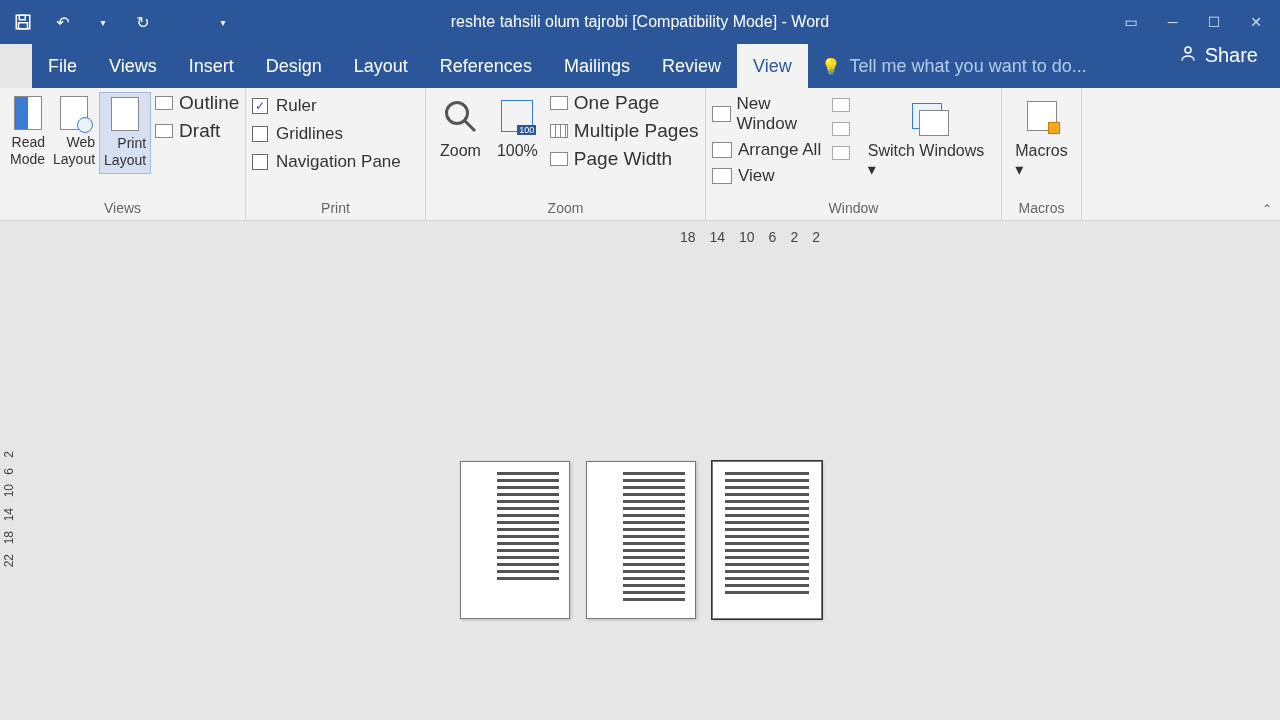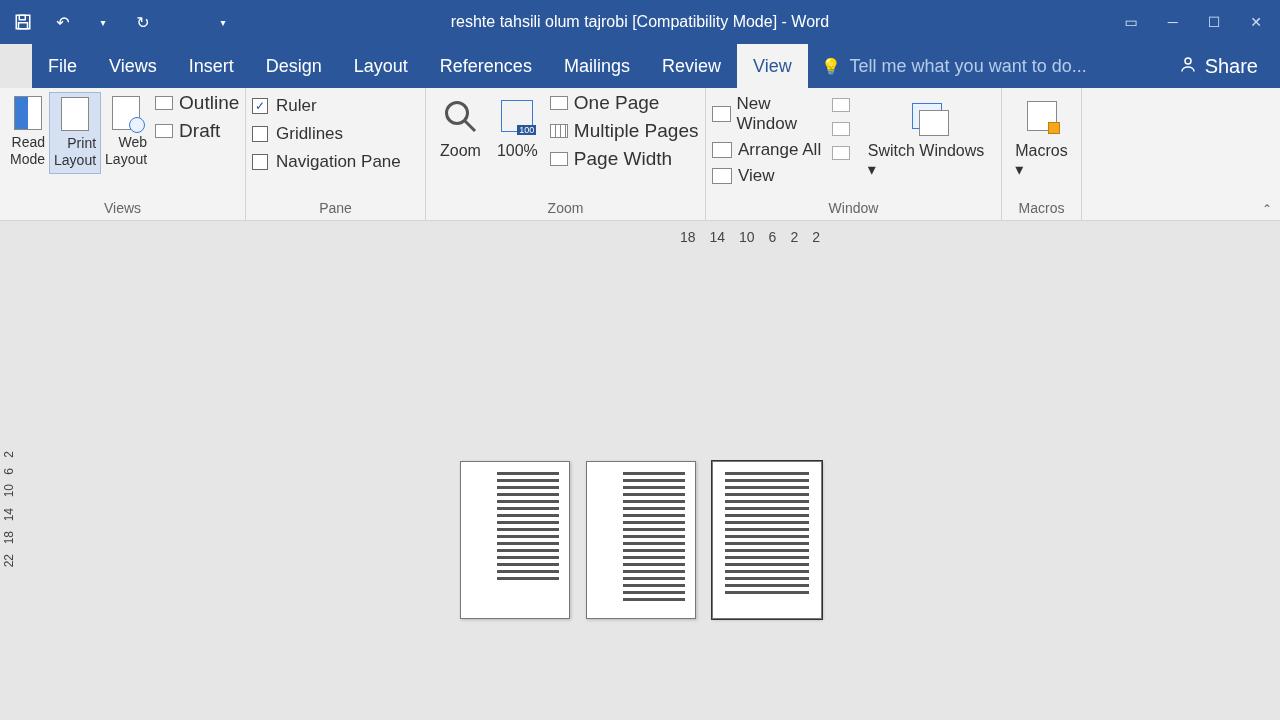--- a/index.html
+++ b/index.html
@@ -12,21 +12,21 @@
   .title-text { position: absolute; left: 50%; transform: translateX(-50%); font-size: 16px; color: #fff; white-space: nowrap; }
   .win-controls { position: absolute; right: 0; display: flex; gap: 30px; padding-right: 18px; }
   .win-btn { color: #cfe0f5; font-size: 14px; }
 
   
   .tabs { height: 44px; background: #2b579a; display: flex; align-items: stretch; margin-left: 32px; }
   .tab { display: flex; align-items: center; padding: 0 16px; color: #fff; font-size: 18px; cursor: pointer; }
   .tab.active { background: #f3f3f3; color: #2b579a; }
   .tellme { flex: 1; display: flex; align-items: center; gap: 8px; padding: 0 14px; color: #b6cbe8; font-size: 18px; }
   .tellme .bulb { font-size: 16px; }
-  .share { display: flex; align-items: center; gap: 8px; padding: 0 22px; color: #fff; font-size: 20px; }
+  .share { display: flex; align-items: flex-start; gap: 8px; padding: 0 22px; color: #fff; font-size: 20px; }
 
   
   .ribbon { height: 133px; background: #f3f3f3; border-bottom: 1px solid #d4d4d4; display: flex; position: relative; }
   .group { display: flex; flex-direction: column; align-items: stretch; border-right: 1px solid #d4d4d4; }
   .group-body { flex: 1; display: flex; align-items: flex-start; padding: 4px 6px 0 6px; }
   .group-label { text-align: center; font-size: 14px; color: #666; padding: 2px 0 4px 0; }
 
   
   .view-btn { display: flex; flex-direction: column; align-items: center; justify-content: flex-start; padding: 4px 4px; font-size: 14px; color: #333; cursor: pointer; }
   .view-btn.active { background: #d5e1f2; border: 1px solid #a3b9d8; }
@@ -121,27 +121,27 @@
 </div>
 
 <div class="ribbon">
 
   <div class="group" style="width:246px">
     <div class="group-body">
       <div class="view-btn">
         <div class="view-icon" style="background:linear-gradient(to right,#3a7bd5 50%,#fff 50%)"></div>
         <div class="vlabel"><span>Read Mode</span></div>
       </div>
+      <div class="view-btn web">
+        <div class="view-icon"></div>
+        <div class="vlabel"><span>Web Layout</span></div>
+      </div>
       <div class="view-btn active">
         <div class="view-icon"></div>
         <div class="vlabel"><span>Print Layout</span></div>
-      </div>
-      <div class="view-btn web">
-        <div class="view-icon"></div>
-        <div class="vlabel"><span>Web Layout</span></div>
       </div>
       <div class="outline-col">
         <div class="small-row">
             <div class="ico"></div>
             <span>Outline</span>
           </div>
         <div class="small-row">
             <div class="ico"></div>
             <span>Draft</span>
           </div>
@@ -160,21 +160,21 @@
         <div class="check-row">
             <div class="cb"></div>
             <span>Gridlines</span>
           </div>
         <div class="check-row">
             <div class="cb"></div>
             <span>Navigation Pane</span>
           </div>
       </div>
     </div>
-    <div class="group-label">Pane</div>
+    <div class="group-label">Print</div>
   </div>
 
   <div class="group" style="width:280px">
     <div class="group-body">
       <div class="big-btn">
         <div class="bigico">
             <svg width="36" height="36" viewBox="0 0 24 24" fill="none" stroke="#555" stroke-width="2">
               <circle cx="10" cy="10" r="7"></circle>
               <line x1="15" y1="15" x2="22" y2="22"></line>
             </svg>

